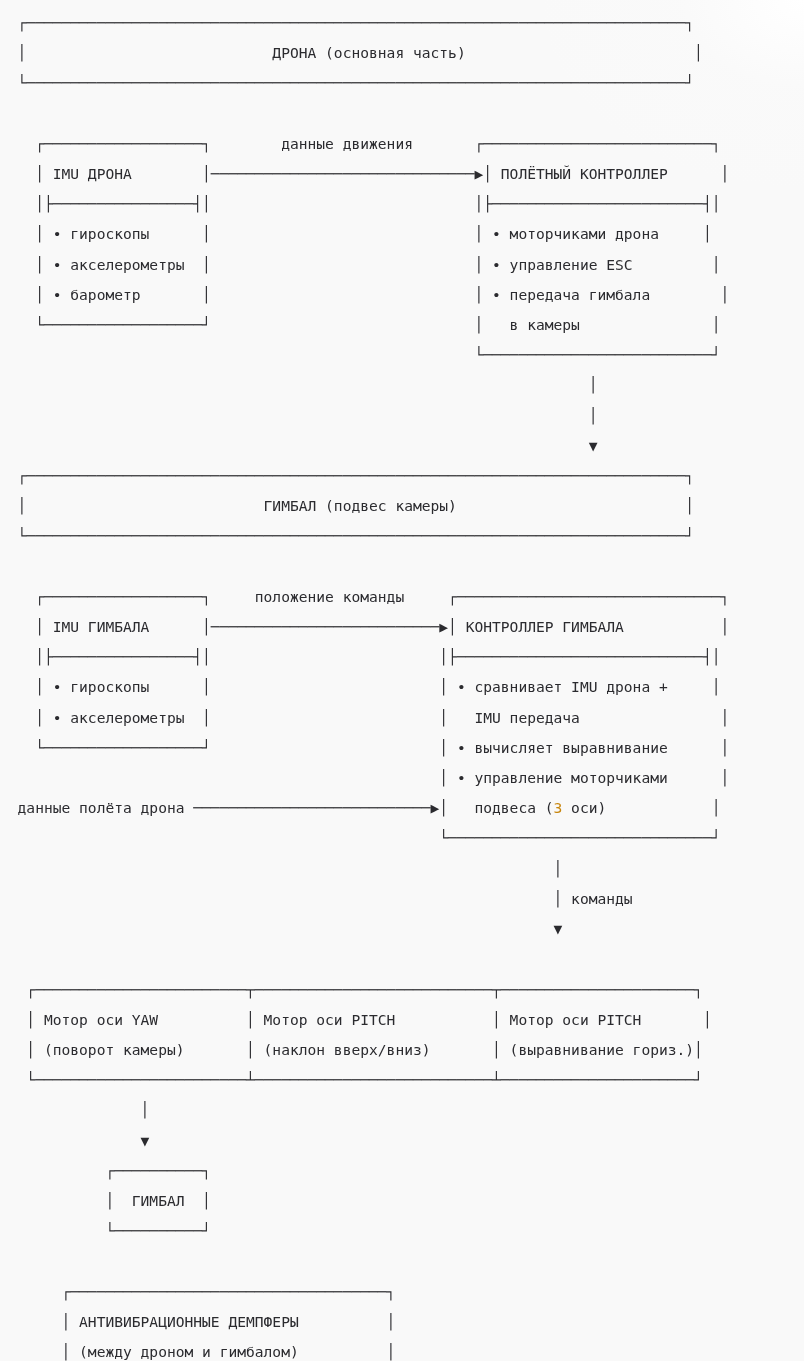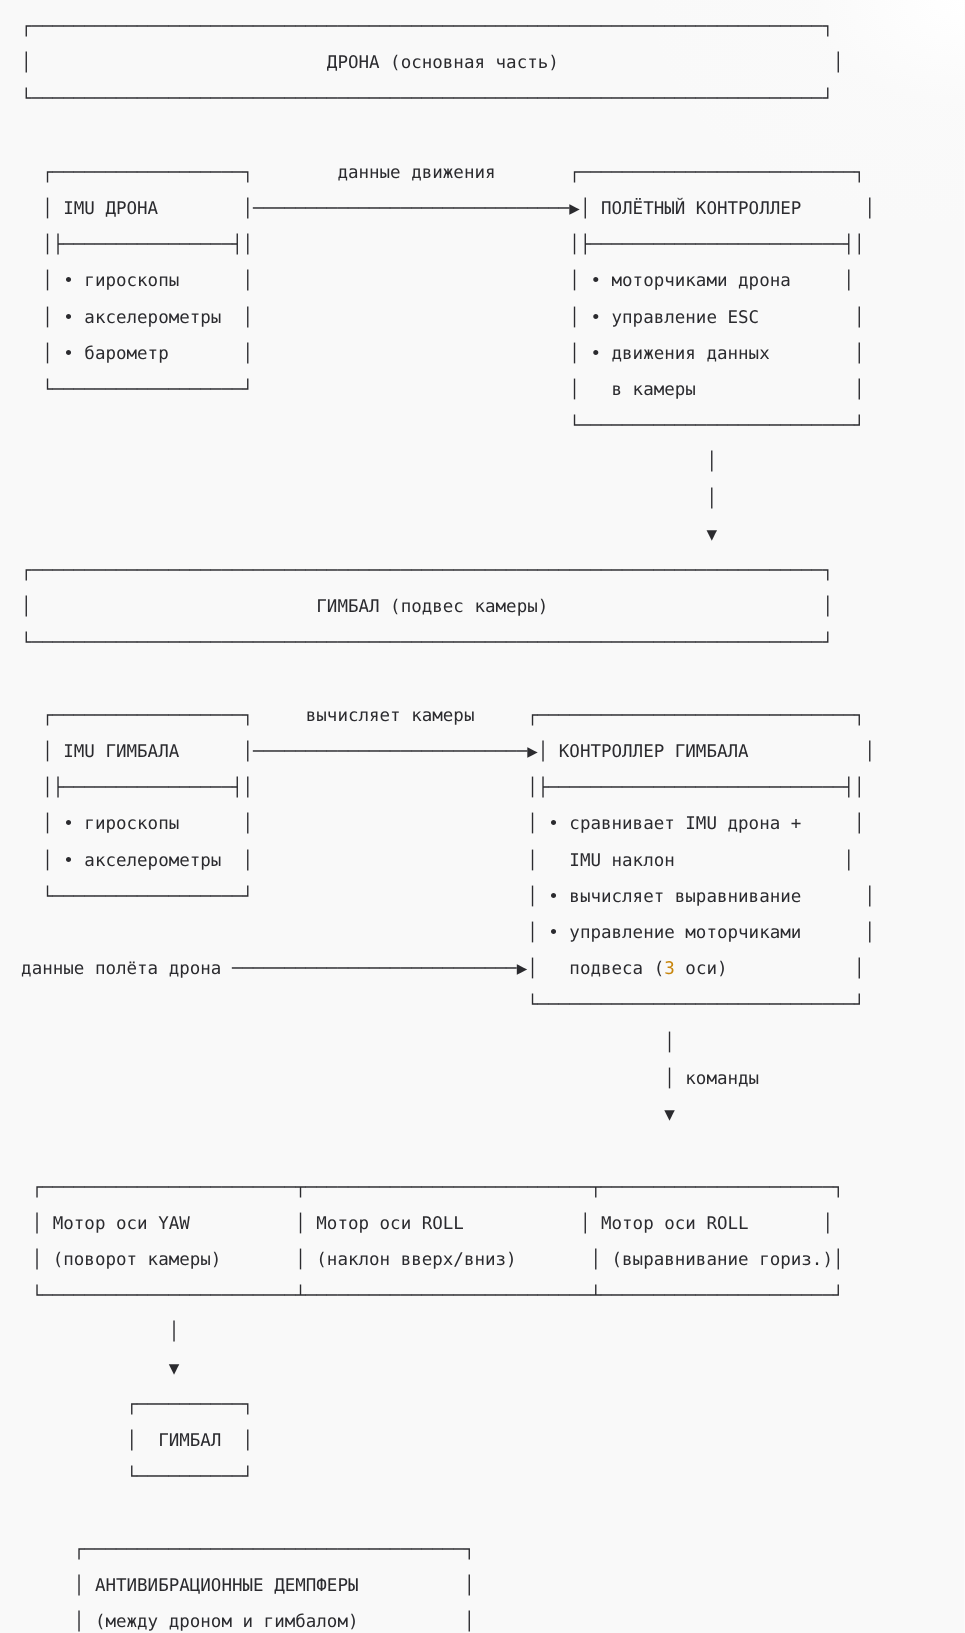--- a/index.html
+++ b/index.html
@@ -54,45 +54,45 @@
 
   <pre id="art"><span>  ┌───────────────────────────────────────────────────────────────────────────┐</span>
 <span>  │                            ДРОНА (основная часть)                          │</span>
 <span>  └───────────────────────────────────────────────────────────────────────────┘</span>
 <span></span>
 <span>    ┌──────────────────┐        данные движения       ┌──────────────────────────┐</span>
 <span>    │ IMU ДРОНА        │──────────────────────────────▶│ ПОЛЁТНЫЙ КОНТРОЛЛЕР      │</span>
 <span>    │├────────────────┤│                              │├────────────────────────┤│</span>
 <span>    │ • гироскопы      │                              │ • моторчиками дрона     │</span>
 <span>    │ • акселерометры  │                              │ • управление ESC         │</span>
-<span>    │ • барометр       │                              │ • движения данных        │</span>
+<span>    │ • барометр       │                              │ • передача гимбала        │</span>
 <span>    └──────────────────┘                              │   в камеры               │</span>
 <span>                                                      └──────────────────────────┘</span>
 <span>                                                                   │</span>
 <span>                                                                   │</span>
 <span>                                                                   ▼</span>
 <span>  ┌───────────────────────────────────────────────────────────────────────────┐</span>
 <span>  │                           ГИМБАЛ (подвес камеры)                          │</span>
 <span>  └───────────────────────────────────────────────────────────────────────────┘</span>
 <span></span>
-<span>    ┌──────────────────┐     вычисляет камеры     ┌──────────────────────────────┐</span>
+<span>    ┌──────────────────┐     положение команды     ┌──────────────────────────────┐</span>
 <span>    │ IMU ГИМБАЛА      │──────────────────────────▶│ КОНТРОЛЛЕР ГИМБАЛА           │</span>
 <span>    │├────────────────┤│                          │├────────────────────────────┤│</span>
 <span>    │ • гироскопы      │                          │ • сравнивает IMU дрона +     │</span>
-<span>    │ • акселерометры  │                          │   IMU наклон                │</span>
+<span>    │ • акселерометры  │                          │   IMU передача                │</span>
 <span>    └──────────────────┘                          │ • вычисляет выравнивание      │</span>
 <span>                                                  │ • управление моторчиками      │</span>
 <span>  данные полёта дрона ───────────────────────────▶│   подвеса (<span class="num" style="color:#c8860d">3</span> оси)            │</span>
 <span>                                                  └──────────────────────────────┘</span>
 <span>                                                               │</span>
 <span>                                                               │ команды</span>
 <span>                                                               ▼</span>
 <span></span>
 <span>   ┌────────────────────────┬───────────────────────────┬──────────────────────┐</span>
-<span>   │ Мотор оси YAW          │ Мотор оси ROLL           │ Мотор оси ROLL       │</span>
+<span>   │ Мотор оси YAW          │ Мотор оси PITCH           │ Мотор оси PITCH       │</span>
 <span>   │ (поворот камеры)       │ (наклон вверх/вниз)       │ (выравнивание гориз.)│</span>
 <span>   └────────────────────────┴───────────────────────────┴──────────────────────┘</span>
 <span>                │</span>
 <span>                ▼</span>
 <span>            ┌──────────┐</span>
 <span>            │  ГИМБАЛ  │</span>
 <span>            └──────────┘</span>
 <span></span>
 <span>       ┌────────────────────────────────────┐</span>
 <span>       │ АНТИВИБРАЦИОННЫЕ ДЕМПФЕРЫ          │</span>

